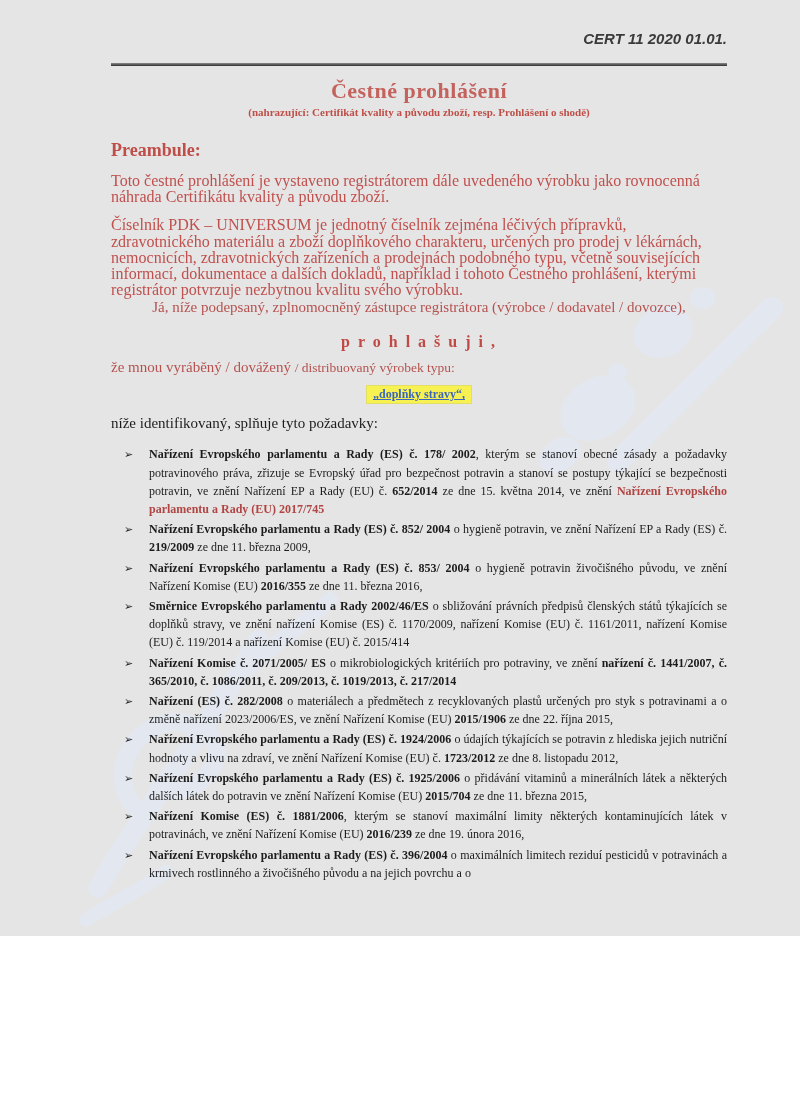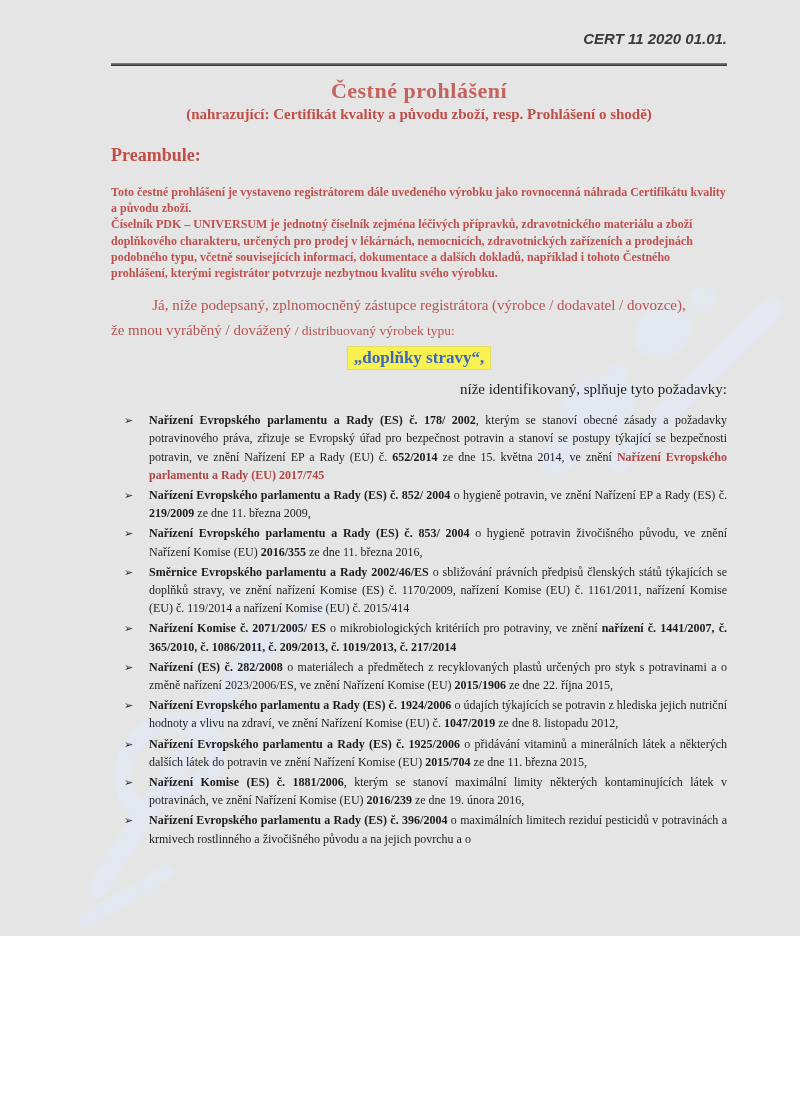--- a/index.html
+++ b/index.html
@@ -20,47 +20,48 @@
     font-style:italic;font-weight:bold;
     font-size:15px;color:#3a3a3a;
     margin-bottom:16px;
   }
   .rule{height:3px;background:linear-gradient(#8a8a8a,#2e2e2e);margin:0 0 12px 0;}
   .title{
     text-align:center;font-weight:bold;font-size:22px;
     color:#c4635e;letter-spacing:0.5px;margin:2px 0 2px 0;
   }
   .subtitle{
-    text-align:center;font-weight:bold;font-size:15px;
+    text-align:center;font-weight:bold;font-size:11px;
     color:#bf4e48;margin-bottom:22px;
   }
-  .pre-head{font-weight:bold;font-size:18px;color:#bf4e48;margin:0 0 18px 0;}
+  .pre-head{font-weight:bold;font-size:18px;color:#bf4e48;margin:0 0 12px 0;}
   .pre-body p{
-    font-weight:bold;font-size:12px;line-height:16.2px;
-    color:#c0504d;margin:0 0 0 0;
+    font-weight:normal;font-size:16px;line-height:16.2px;
+    color:#c0504d;margin:12px 0 0 0;
   }
   .decl-intro{
     text-align:center;color:#b5524f;font-size:15px;
-    margin:16px 0 0 0;
+    margin:1px 0 0 0;
   }
   .decl-verb{
     text-align:center;color:#bf4a45;font-weight:bold;font-size:16px;
     letter-spacing:2px;margin:17px 0 0 0;
   }
   .product-line{font-size:15px;color:#b5524f;margin:8px 0 0 0;}
   .product-line .small{font-size:13.5px;}
   .product-wrap{text-align:center;margin:8px 0 0 0;}
   .product-type{
     display:inline-block;
     background:#f7f152;
-    color:#3b66c0;font-weight:bold;font-size:17px;
+    color:#3b66c0;font-weight:bold;font-size:12px;
+    text-decoration:underline;
     padding:1px 6px;
     box-shadow:0 0 0 1px #e3df66;
   }
-  .follow{font-size:15px;color:#1c1c1c;margin:12px 0 0 0;text-align:right;}
+  .follow{font-size:15px;color:#1c1c1c;margin:12px 0 0 0;}
   .req-list{margin:13px 0 0 13px;}
   .req-item{
     display:flex;align-items:flex-start;
     margin-bottom:2px;
   }
   .req-marker{
     flex:0 0 25px;
     font-family:"DejaVu Sans", sans-serif;
     font-size:11px;line-height:18px;color:#222;
     padding-top:1px;
@@ -117,20 +118,21 @@
     <div class="title">Čestné prohlášení</div>
     <div class="subtitle">(nahrazující: Certifikát kvality a původu zboží, resp. Prohlášení o shodě)</div>
 
     <div class="pre-head">Preambule:</div>
     <div class="pre-body">
         <p>Toto čestné prohlášení je vystaveno registrátorem dále uvedeného výrobku jako rovnocenná náhrada Certifikátu kvality a původu zboží.</p>
         <p>Číselník PDK – UNIVERSUM je jednotný číselník zejména léčivých přípravků, zdravotnického materiálu a zboží doplňkového charakteru, určených pro prodej v lékárnách, nemocnicích, zdravotnických zařízeních a prodejnách podobného typu, včetně souvisejících informací, dokumentace a dalších dokladů, například i tohoto Čestného prohlášení, kterými registrátor potvrzuje nezbytnou kvalitu svého výrobku.</p>
       </div>
 
     <div class="decl-intro">Já, níže podepsaný, zplnomocněný zástupce registrátora (výrobce / dodavatel / dovozce),</div>
+    <div class="decl-verb">p r o h l a š u j i ,</div>
 
     <div class="product-line"><span>že mnou vyráběný / dovážený </span><span class="small"> / distribuovaný výrobek typu:</span></div>
 
     <div class="product-wrap">
       <span class="product-type">„doplňky stravy“,</span>
     </div>
 
     <div class="follow">níže identifikovaný, splňuje tyto požadavky:</div>
 
     <div class="req-list">
@@ -153,21 +155,21 @@
         <div class="req-item">
           <span class="req-marker">➢</span>
           <span class="req-text"><span class="b">Nařízení Komise č. 2071/2005/ ES</span><span> o mikrobiologických kritériích pro potraviny, ve znění </span><span class="b">nařízení č. 1441/2007, č. 365/2010, č. 1086/2011, č. 209/2013, č. 1019/2013, č. 217/2014</span></span>
         </div>
         <div class="req-item">
           <span class="req-marker">➢</span>
           <span class="req-text"><span class="b">Nařízení (ES) č. 282/2008</span><span> o materiálech a předmětech z recyklovaných plastů určených pro styk s potravinami a o změně nařízení 2023/2006/ES, ve znění Nařízení Komise (EU) </span><span class="b">2015/1906</span><span> ze dne 22. října 2015,</span></span>
         </div>
         <div class="req-item">
           <span class="req-marker">➢</span>
-          <span class="req-text"><span class="b">Nařízení Evropského parlamentu a Rady (ES) č. 1924/2006</span><span> o údajích týkajících se potravin z hlediska jejich nutriční hodnoty a vlivu na zdraví, ve znění Nařízení Komise (EU) č. </span><span class="b">1047/2019</span><span> ze dne 8. listopadu 2012,</span></span>
+          <span class="req-text"><span class="b">Nařízení Evropského parlamentu a Rady (ES) č. 1924/2006</span><span> o údajích týkajících se potravin z hlediska jejich nutriční hodnoty a vlivu na zdraví, ve znění Nařízení Komise (EU) č. </span><span class="b">1723/2012</span><span> ze dne 8. listopadu 2012,</span></span>
         </div>
         <div class="req-item">
           <span class="req-marker">➢</span>
           <span class="req-text"><span class="b">Nařízení Evropského parlamentu a Rady (ES) č. 1925/2006</span><span> o přidávání vitaminů a minerálních látek a některých dalších látek do potravin ve znění Nařízení Komise (EU) </span><span class="b">2015/704</span><span> ze dne 11. března 2015,</span></span>
         </div>
         <div class="req-item">
           <span class="req-marker">➢</span>
           <span class="req-text"><span class="b">Nařízení Komise (ES) č. 1881/2006</span><span>, kterým se stanoví maximální limity některých kontaminujících látek v potravinách, ve znění Nařízení Komise (EU) </span><span class="b">2016/239</span><span> ze dne 19. února 2016,</span></span>
         </div>
         <div class="req-item">

